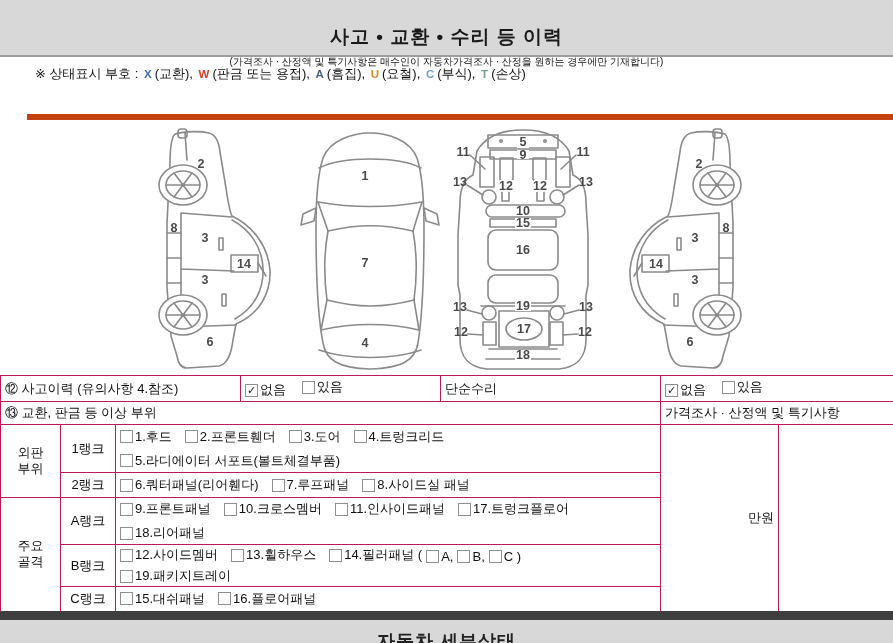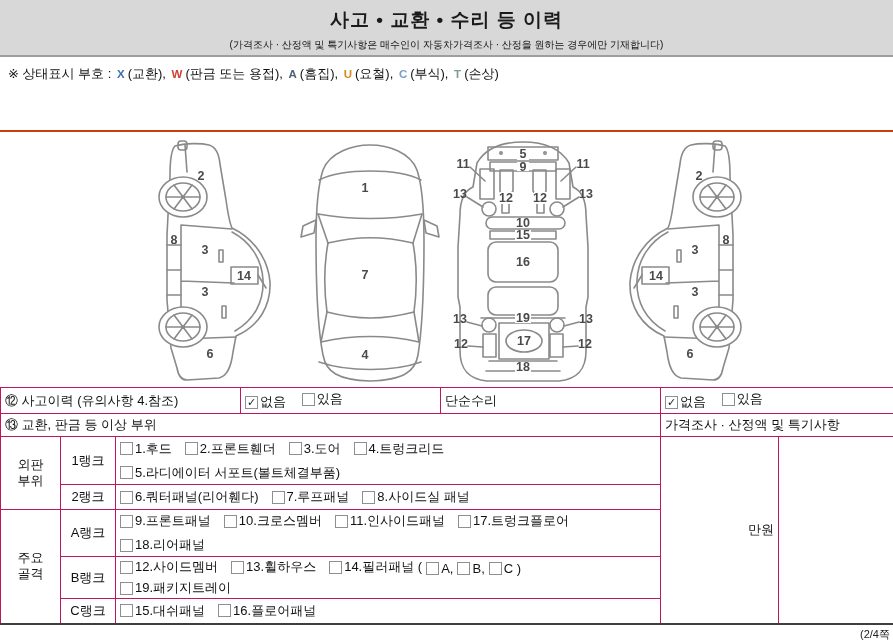--- a/index.html
+++ b/index.html
@@ -1,25 +1,25 @@
 <!DOCTYPE html>
 <html><head>
 <meta charset="utf-8">
 <style>
   html,body{margin:0;padding:0;}
   body{font-family:"Liberation Sans","DejaVu Sans",sans-serif;background:#d8d8d8;}
   .page{position:relative;width:893px;height:643px;background:#ffffff;overflow:hidden;}
 
   
   .header{height:55px;background:#d8d8d8;border-bottom:2px solid #9e9e9e;text-align:center;}
-  .title{padding-top:7px;font-size:19px;font-weight:bold;color:#1a1a1a;letter-spacing:1px;}
+  .title{padding-top:24px;font-size:19px;font-weight:bold;color:#1a1a1a;letter-spacing:1px;}
   .subtitle{margin-top:5px;font-size:10px;color:#111;}
 
   
-  .legend{height:50px;background:#fff;border-bottom:2px solid #c2410c;padding:7px 0 16px 8px;font-size:13px;color:#111;line-height:20px;}
+  .legend{height:50px;background:#fff;border-bottom:6px solid #c2410c;padding:7px 0 0 8px;font-size:13px;color:#111;line-height:20px;margin-left:27px;}
   .legend-sym{font-weight:bold;font-size:11.5px;margin:0 3px 0 2px;}
 
   
   .diagrams{position:relative;height:255px;background:#fff;}
   .diagrams svg{position:absolute;}
   .dsvg text{font-family:"Liberation Sans",sans-serif;font-size:12.5px;font-weight:bold;fill:#4a4a4a;}
   .dsvg path,.dsvg line,.dsvg rect,.dsvg ellipse,.dsvg circle{fill:none;stroke:#8a8a8a;stroke-width:1.6;stroke-linecap:round;stroke-linejoin:round;}
   .dsvg .wfill{fill:#ffffff;}
   .dsvg .lblbg{fill:#ffffff;stroke:none;}
   .dsvg .hub{fill:#8a8a8a;stroke:none;}
@@ -368,17 +368,16 @@
               <span class="cb-item">
                 <span class="cb"></span>
                 <span>16.플로어패널</span>
               </span>
             </div>
           </td>
     </tr>
   </tbody>
     </table>
 
-  <div class="pagenum">(2/4쪽</div>
   <div class="darkbar"></div>
   <div class="footer">자동차 세부상태</div>
 
 </div>
 
 </body></html>

